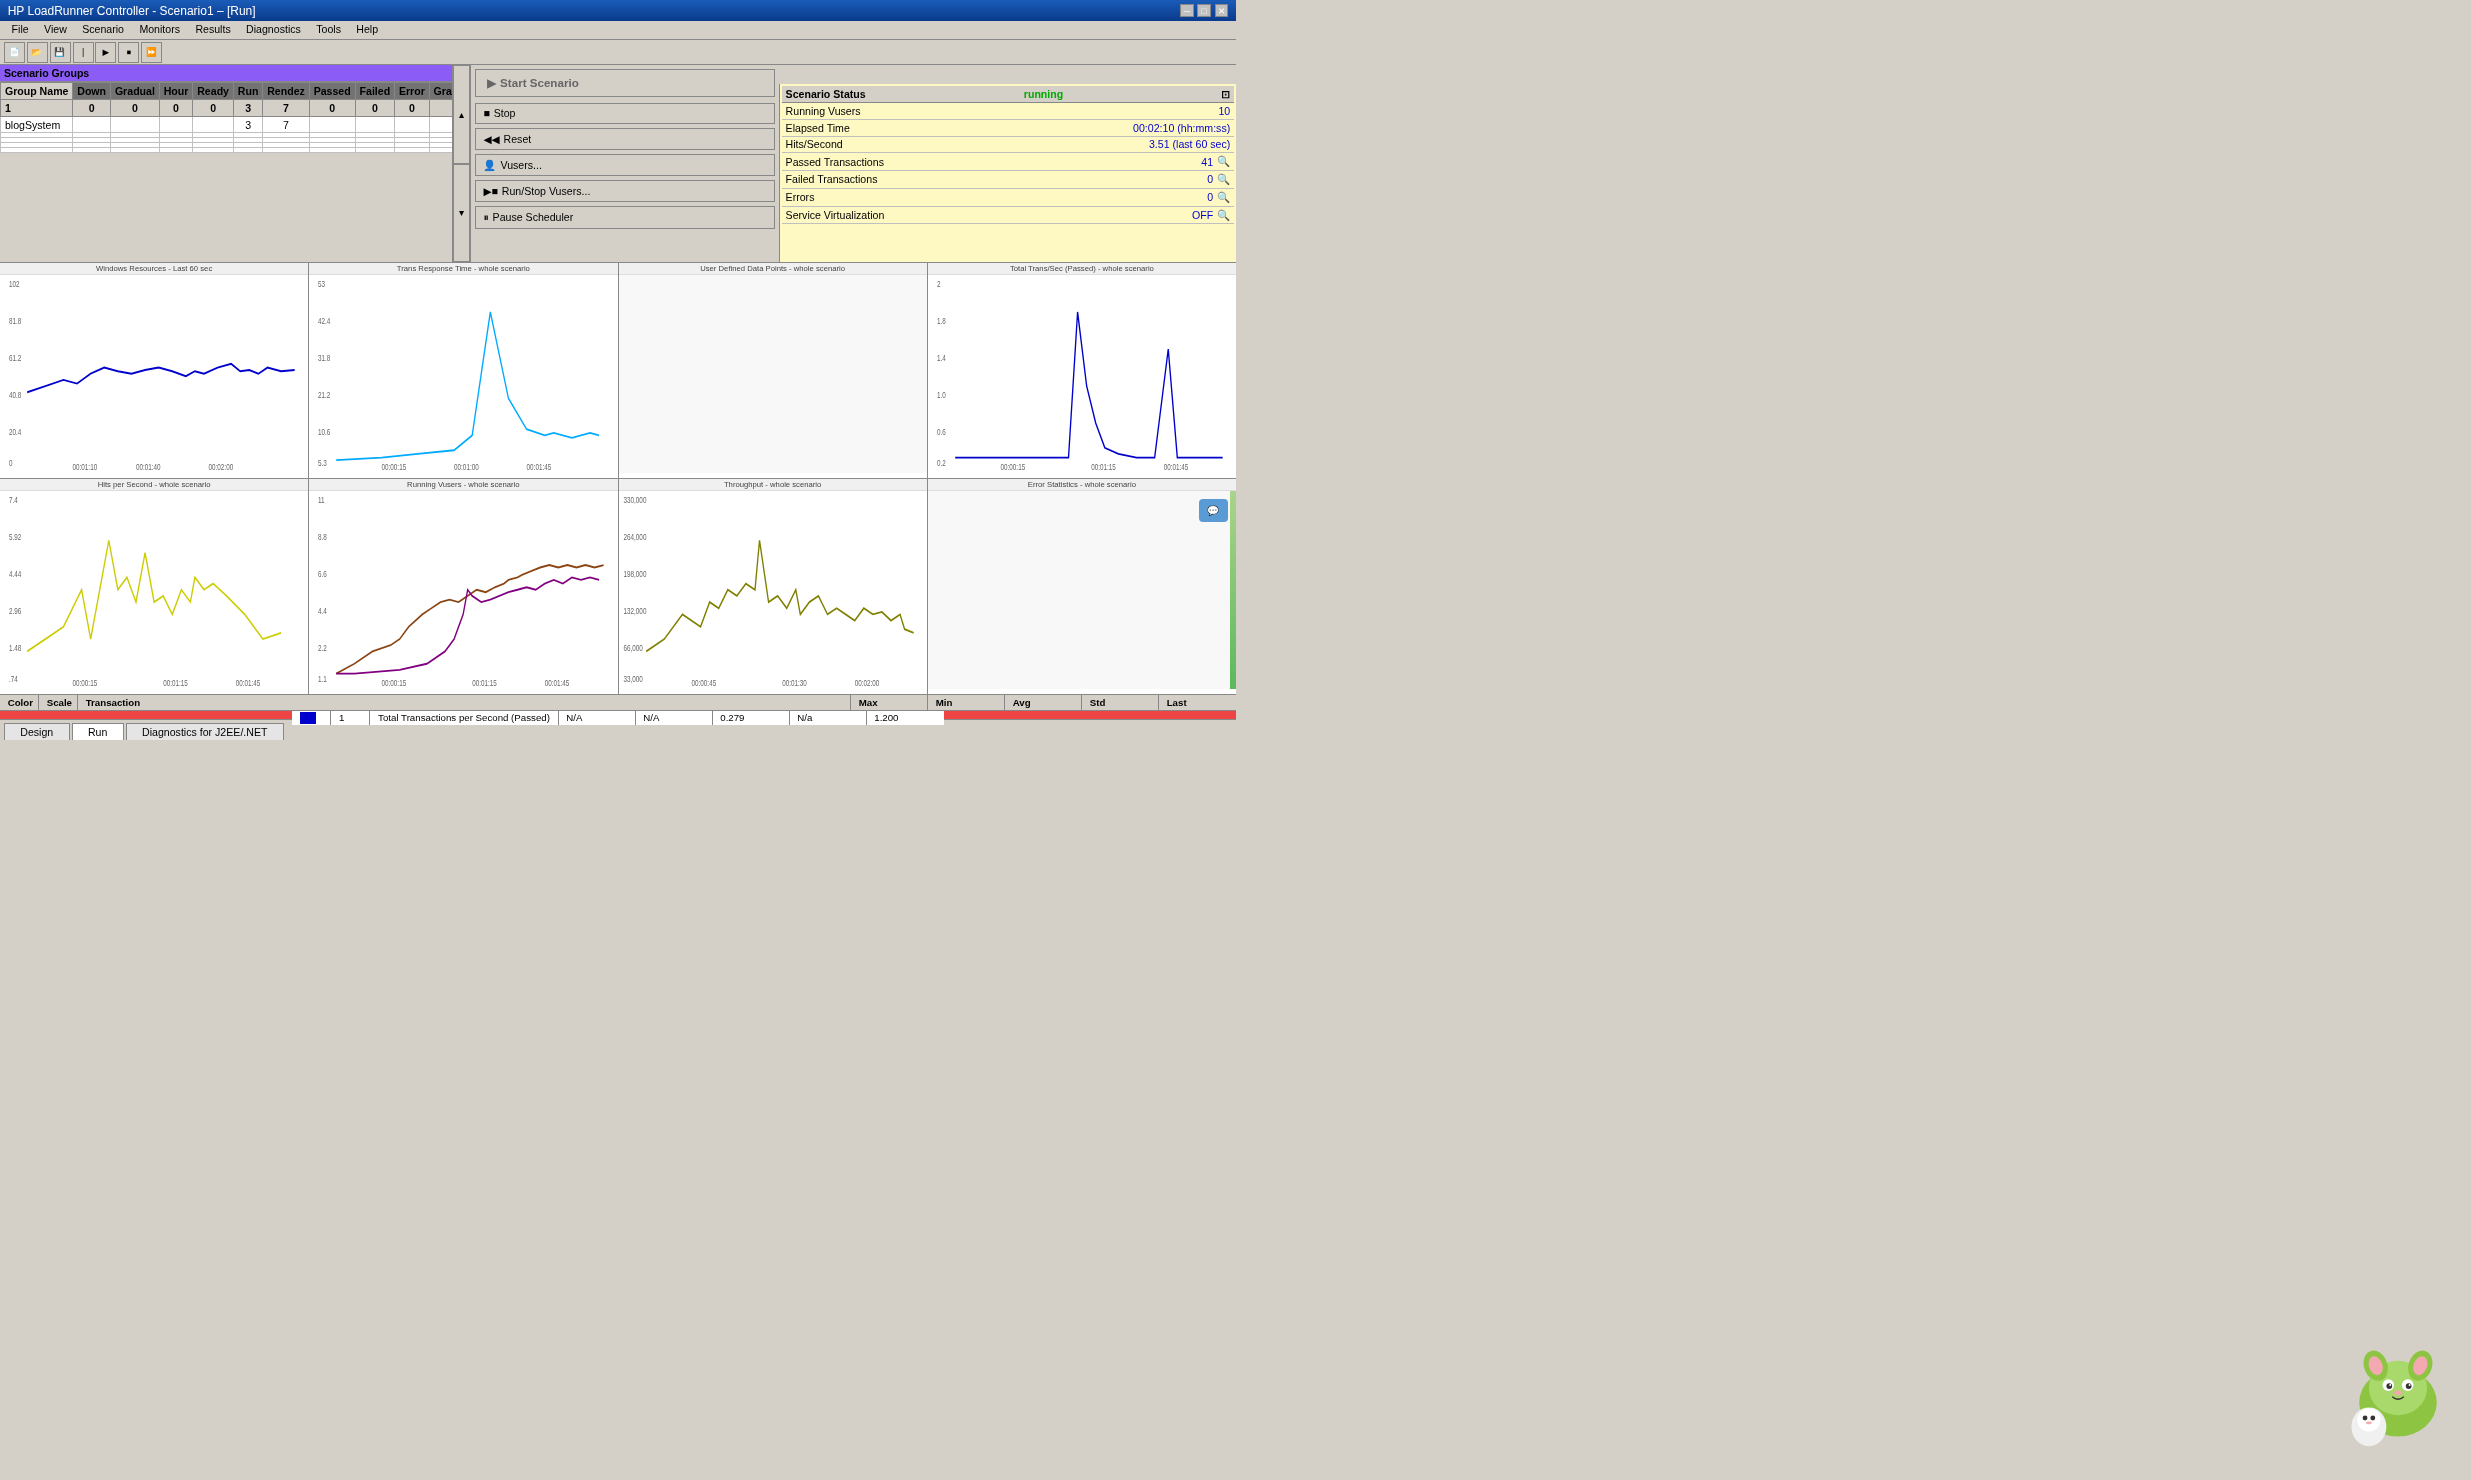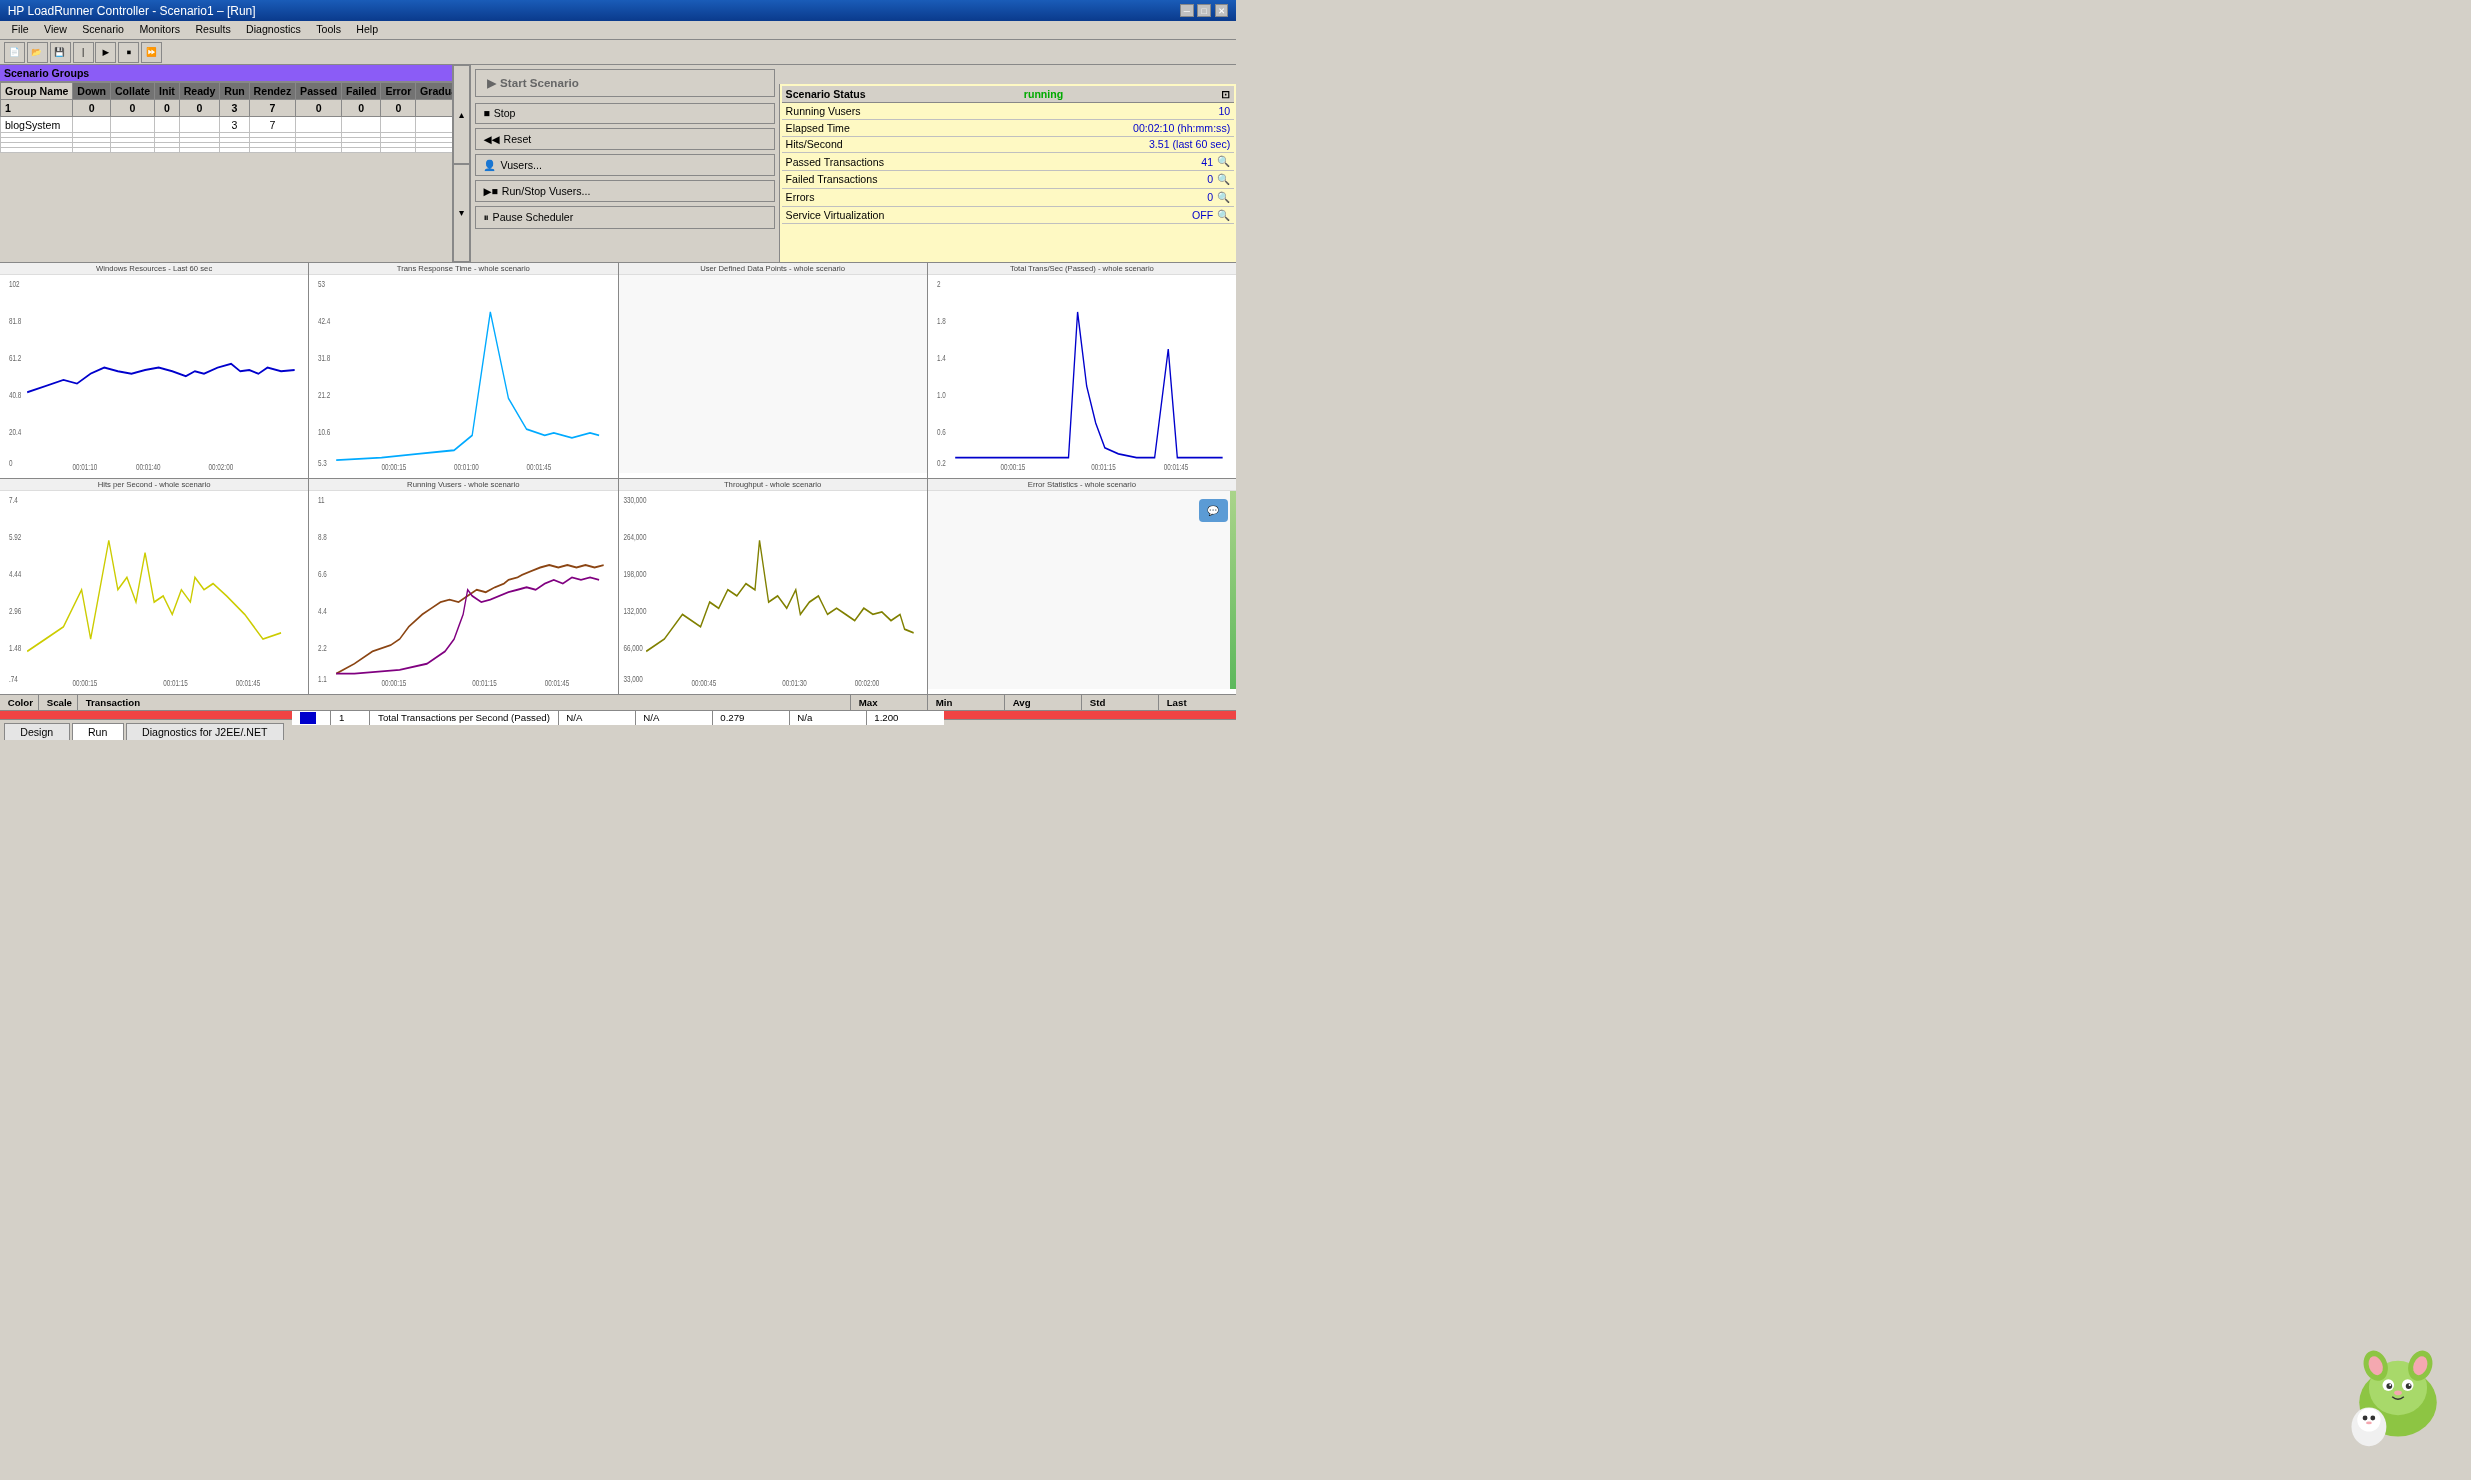--- a/index.html
+++ b/index.html
@@ -122,22 +122,22 @@
 
   <div id="scenario-area">
 
     <div id="scenario-table-section">
       <div id="scenario-title">Scenario Groups</div>
       <table class="scenario-table">
         <thead>
           <tr>
             <th class="group-name-col">Group Name</th>
             <th>Down</th>
-            <th>Collate</th>
-            <th>Init</th>
+            <th>Gradual</th>
+            <th>Hour</th>
             <th>Ready</th>
             <th>Run</th>
             <th>Rendez</th>
             <th>Passed</th>
             <th>Failed</th>
             <th>Error</th>
             <th>Gradual Exiting</th>
 
           </tr>
         </thead>

